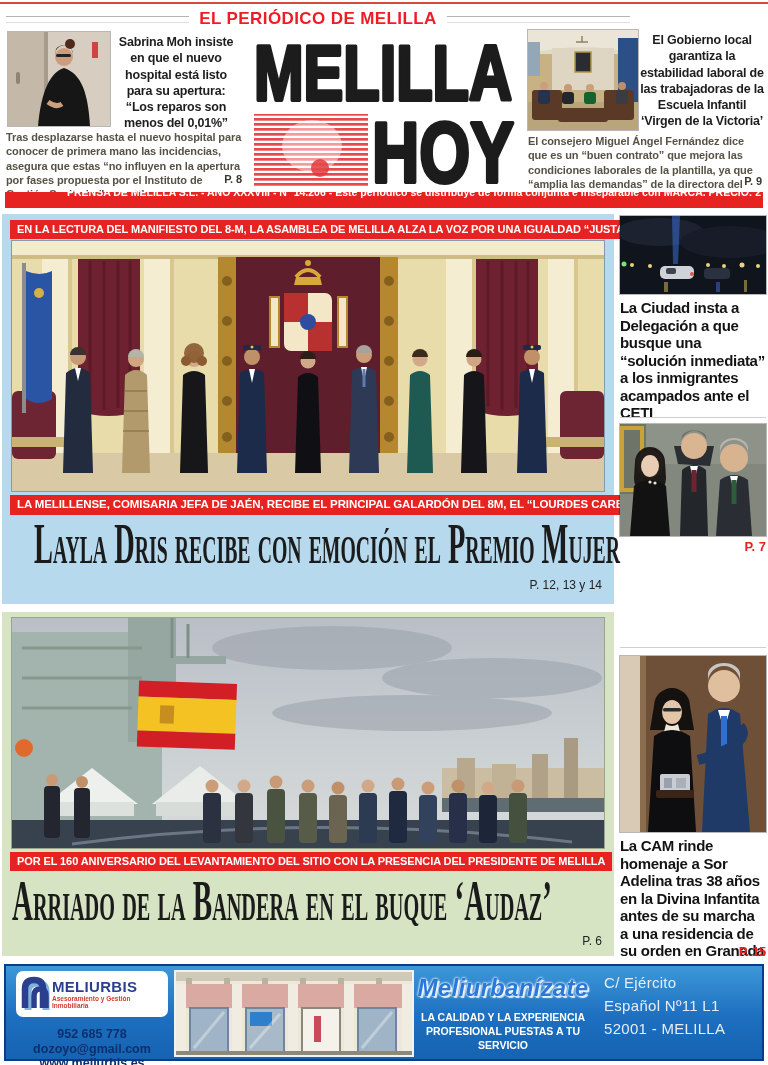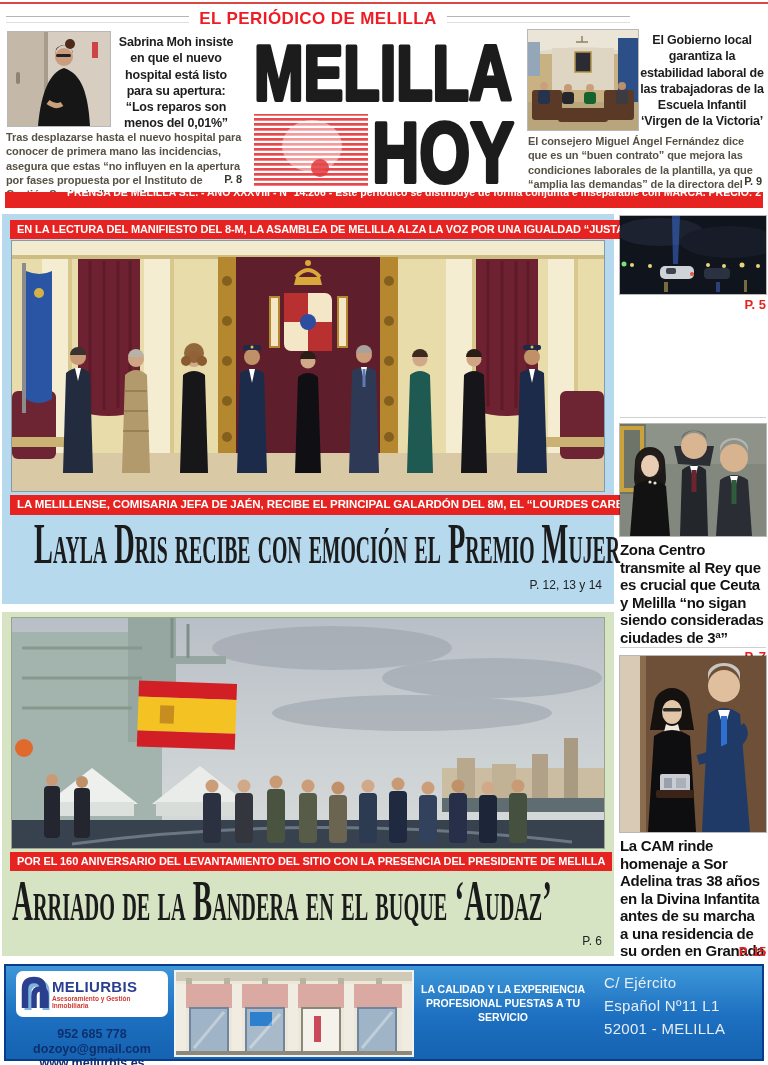--- a/index.html
+++ b/index.html
@@ -382,20 +382,21 @@
         <rect x="46" y="52" width="10" height="6" rx="2" fill="#3c4450"></rect>
         <circle cx="72" cy="58" r="2" fill="#e05545"></circle>
         <rect x="84" y="52" width="26" height="11" rx="4" fill="#2a3140"></rect>
         <g opacity=".5">
             <rect x="44" y="66" width="4" height="10" fill="#d9c15e"></rect>
             <rect x="96" y="66" width="4" height="10" fill="#4a6bd0"></rect>
             <rect x="124" y="64" width="3" height="12" fill="#d9c15e"></rect>
           </g>
       </svg>
     </div>
+    <div class="side-h">La Ciudad insta a Delegación a que busque una “solución inmediata” a los inmigrantes acampados ante el CETI</div>
     <div class="side-pref">P. 5</div>
   </div>
   <div class="side-sep" style="top:417px;"></div>
 
   <div class="side-item" style="left:620px;top:424px;">
     <div class="photo" style="position:relative;width:146px;height:112px;">
       <svg viewBox="0 0 146 112" preserveAspectRatio="none">
         <rect width="146" height="112" fill="#83887e"></rect>
         <rect width="146" height="40" fill="#8e938a"></rect>
         <rect x="0" y="0" width="26" height="70" fill="#6f7468"></rect>
@@ -412,21 +413,20 @@
         <path d="M10,112 L14,62 Q30,50 46,62 L50,112 Z" fill="#121212"></path>
         <circle cx="30" cy="58" r="1.6" fill="#e9e2d2"></circle>
           <circle cx="35" cy="59" r="1.6" fill="#e9e2d2"></circle>
         <circle cx="114" cy="34" r="14" fill="#d8b38f"></circle>
         <path d="M100,30 a14,14 0 0 1 28,0 l0,-6 a14,10 0 0 0 -28,0 Z" fill="#b9b5ae"></path>
         <path d="M96,112 L100,56 Q114,46 128,56 L132,112 Z" fill="#2a2d33"></path>
         <path d="M110,52 L114,68 L118,52 Z" fill="#fff"></path>
           <path d="M114,56 v24" stroke="#2e5c3c" stroke-width="5"></path>
       </svg>
     </div>
-    <div class="side-h">Zona Centro transmite al Rey que es crucial que Ceuta y Melilla “no sigan siendo consideradas ciudades de 3ª”</div>
     <div class="side-pref">P. 7</div>
   </div>
   <div class="side-sep" style="top:647px;"></div>
 
   <div class="side-item" style="left:620px;top:656px;">
     <div class="photo" style="position:relative;width:146px;height:176px;">
       <svg viewBox="0 0 146 176" preserveAspectRatio="none">
         <rect width="146" height="176" fill="#6e4f38"></rect>
         <rect x="0" y="0" width="20" height="176" fill="#d8cab4"></rect>
         <rect x="20" y="0" width="6" height="176" fill="#8a6c4e"></rect>
@@ -497,20 +497,21 @@
           <rect x="74" y="40" width="22" height="14" fill="#2f80cc"></rect>
           <rect x="126" y="36" width="38" height="44" fill="#f4f2ea" stroke="#8a8878" stroke-width="2"></rect>
           <rect x="138" y="44" width="7" height="26" fill="#c9485a"></rect>
           <rect x="182" y="36" width="38" height="44" fill="#9fb4c6" stroke="#6f86a0" stroke-width="2"></rect>
           <path d="M18,76 L48,40 M74,76 L104,42 M186,76 L216,40" stroke="#ffffff" stroke-width="3" opacity=".35"></path>
         </g>
         <rect x="0" y="79" width="236" height="4" fill="#8e8878"></rect>
       </svg>
     </div>
     <div class="ad-slogan">
+      <div class="ad-slogan-title">Meliurbanízate</div>
       <div class="ad-slogan-body">LA CALIDAD Y LA EXPERIENCIA PROFESIONAL PUESTAS A TU SERVICIO</div>
     </div>
     <div class="ad-address">
       <div>C/ Ejército</div>
       <div>Español Nº11 L1</div>
       <div>52001 - MELILLA</div>
     </div>
   </div>
 
 </div>

